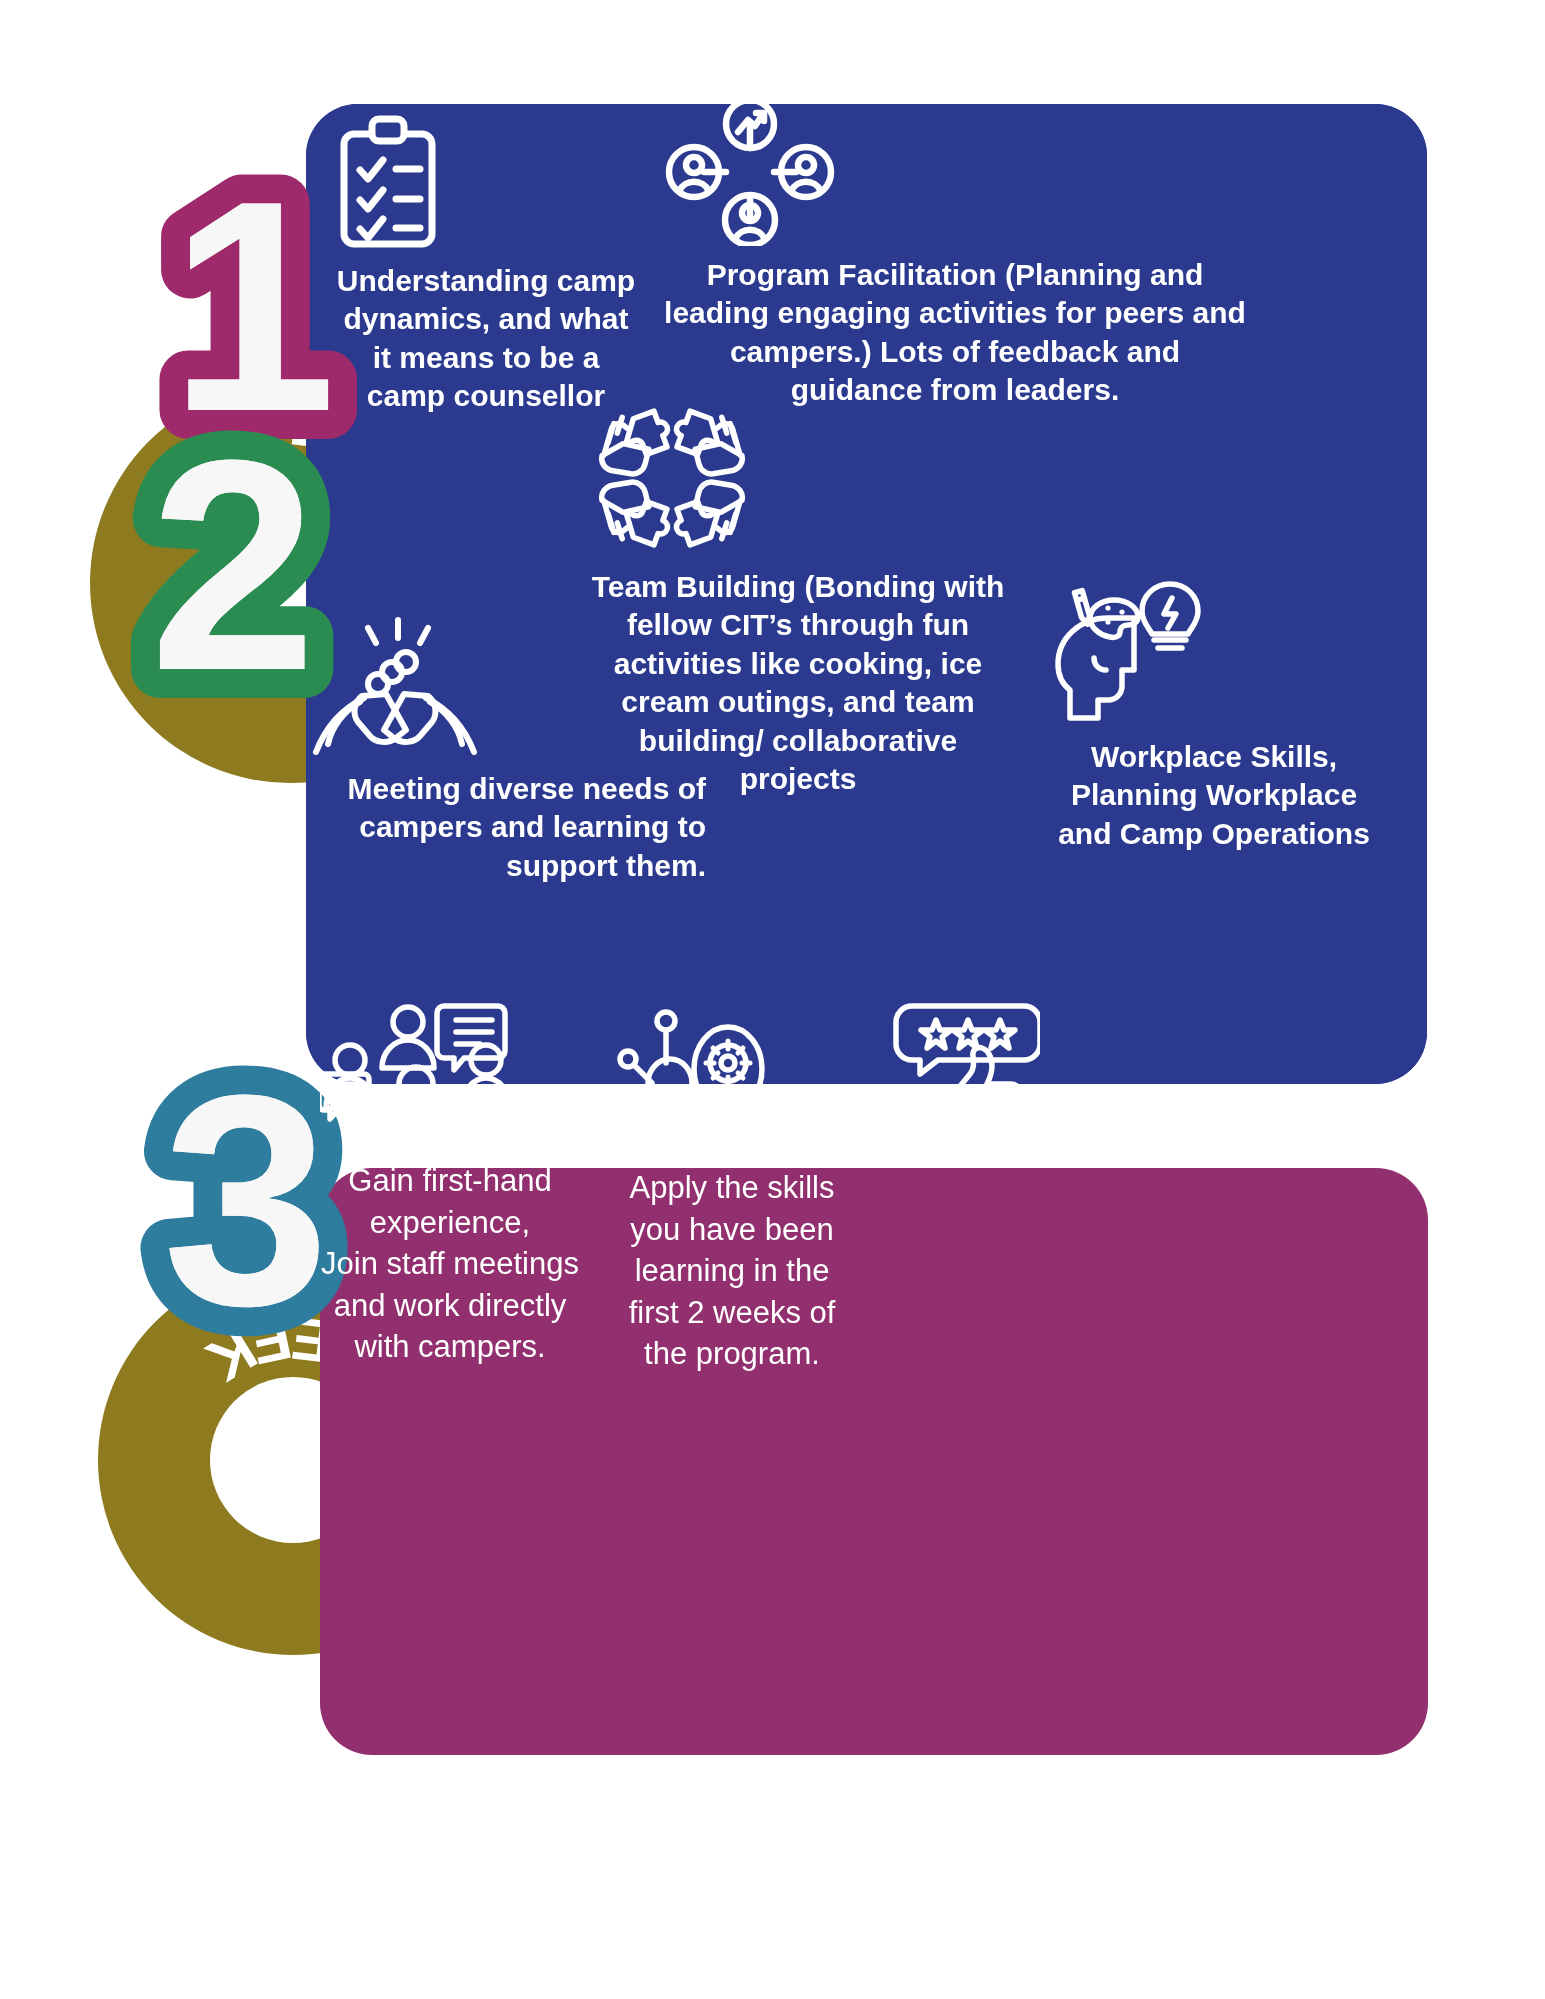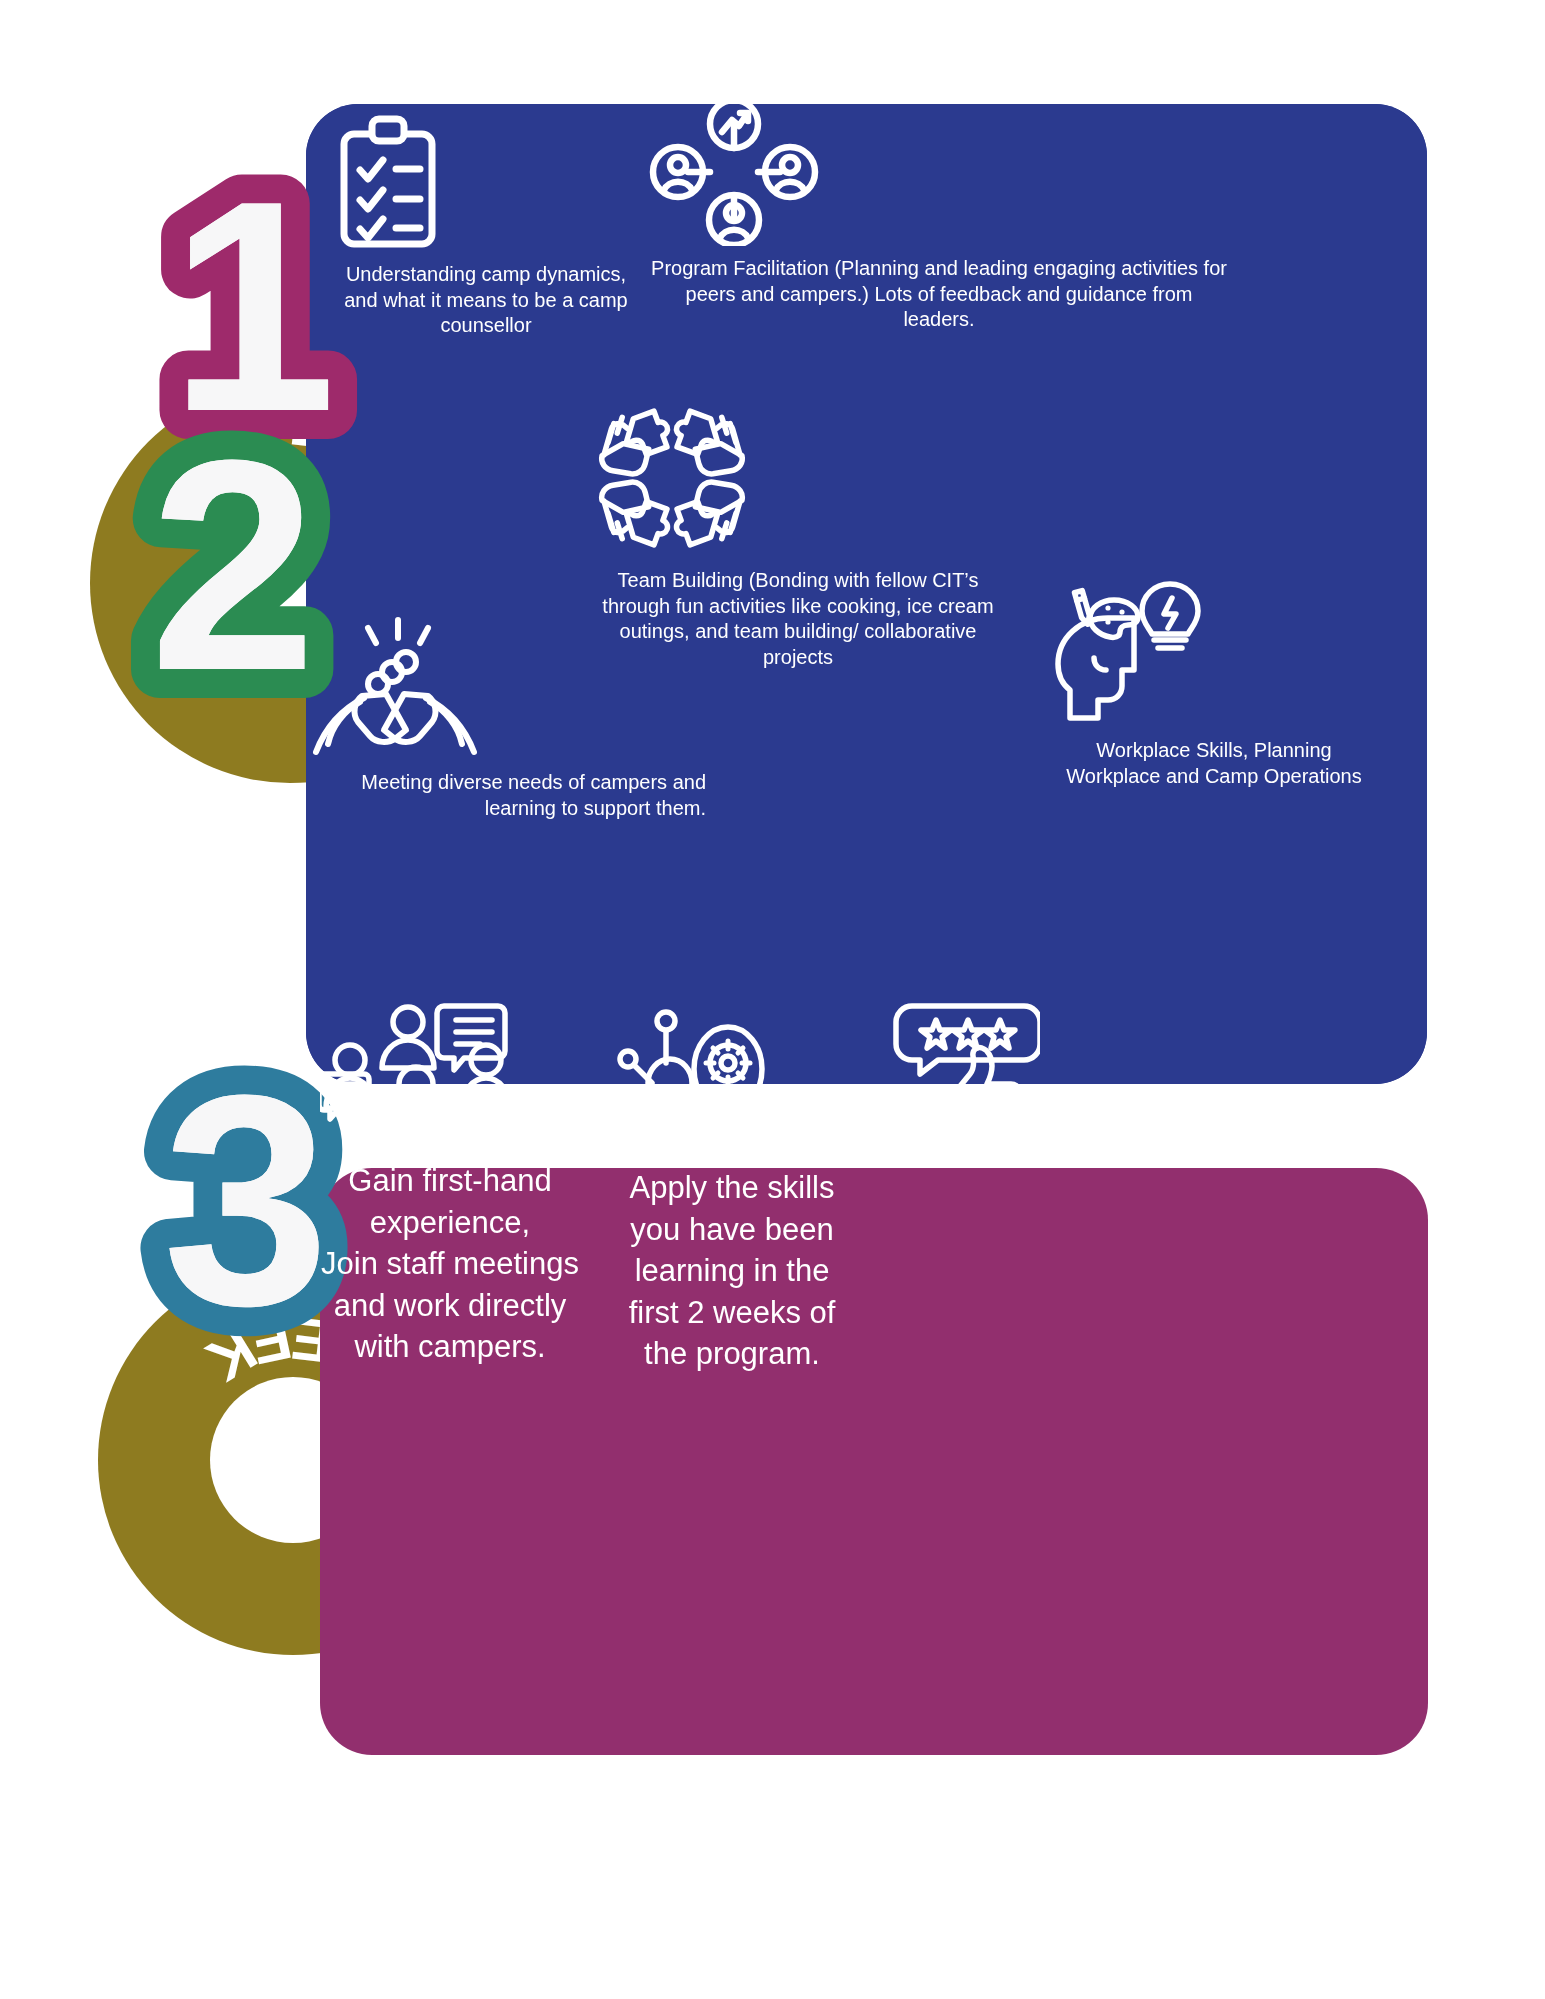--- a/index.html
+++ b/index.html
@@ -149,35 +149,35 @@
     position: absolute;
     text-align: center;
     color: #ffffff;
     box-sizing: border-box;
   }
   .block .icon {
     display: block;
     margin: 0 auto 10px auto;
   }
   .block .caption {
-    font-weight: 400;
-    font-size: 20px;
+    font-weight: 700;
+    font-size: 30px;
     line-height: 1.28;
     white-space: pre-line;
   }
   .block.light .caption {
     font-weight: 400;
     font-size: 31px;
     line-height: 1.34;
   }
   .block.caption-above .caption { margin-bottom: 10px; }
 
   
   #b-w1-understanding { left: 336px;  top: 112px;  width: 300px; }
-  #b-w1-program       { left: 648px;  top: 100px;  width: 582px; }
+  #b-w1-program       { left: 664px;  top: 100px;  width: 582px; }
   #b-w1-team          { left: 588px;  top: 398px;  width: 420px; }
   #b-w1-meeting       { left: 306px;  top: 612px;  width: 400px; text-align: right; }
   #b-w1-workplace     { left: 1048px; top: 578px;  width: 332px; }
 
   
   #b-w3-gain    { left: 320px; top: 1000px; width: 260px; }
   #b-w3-apply   { left: 616px; top: 1005px; width: 232px; }
   #b-w3-receive { left: 890px; top: 1000px; width: 232px; }
 
   svg.ico { display: block; }

